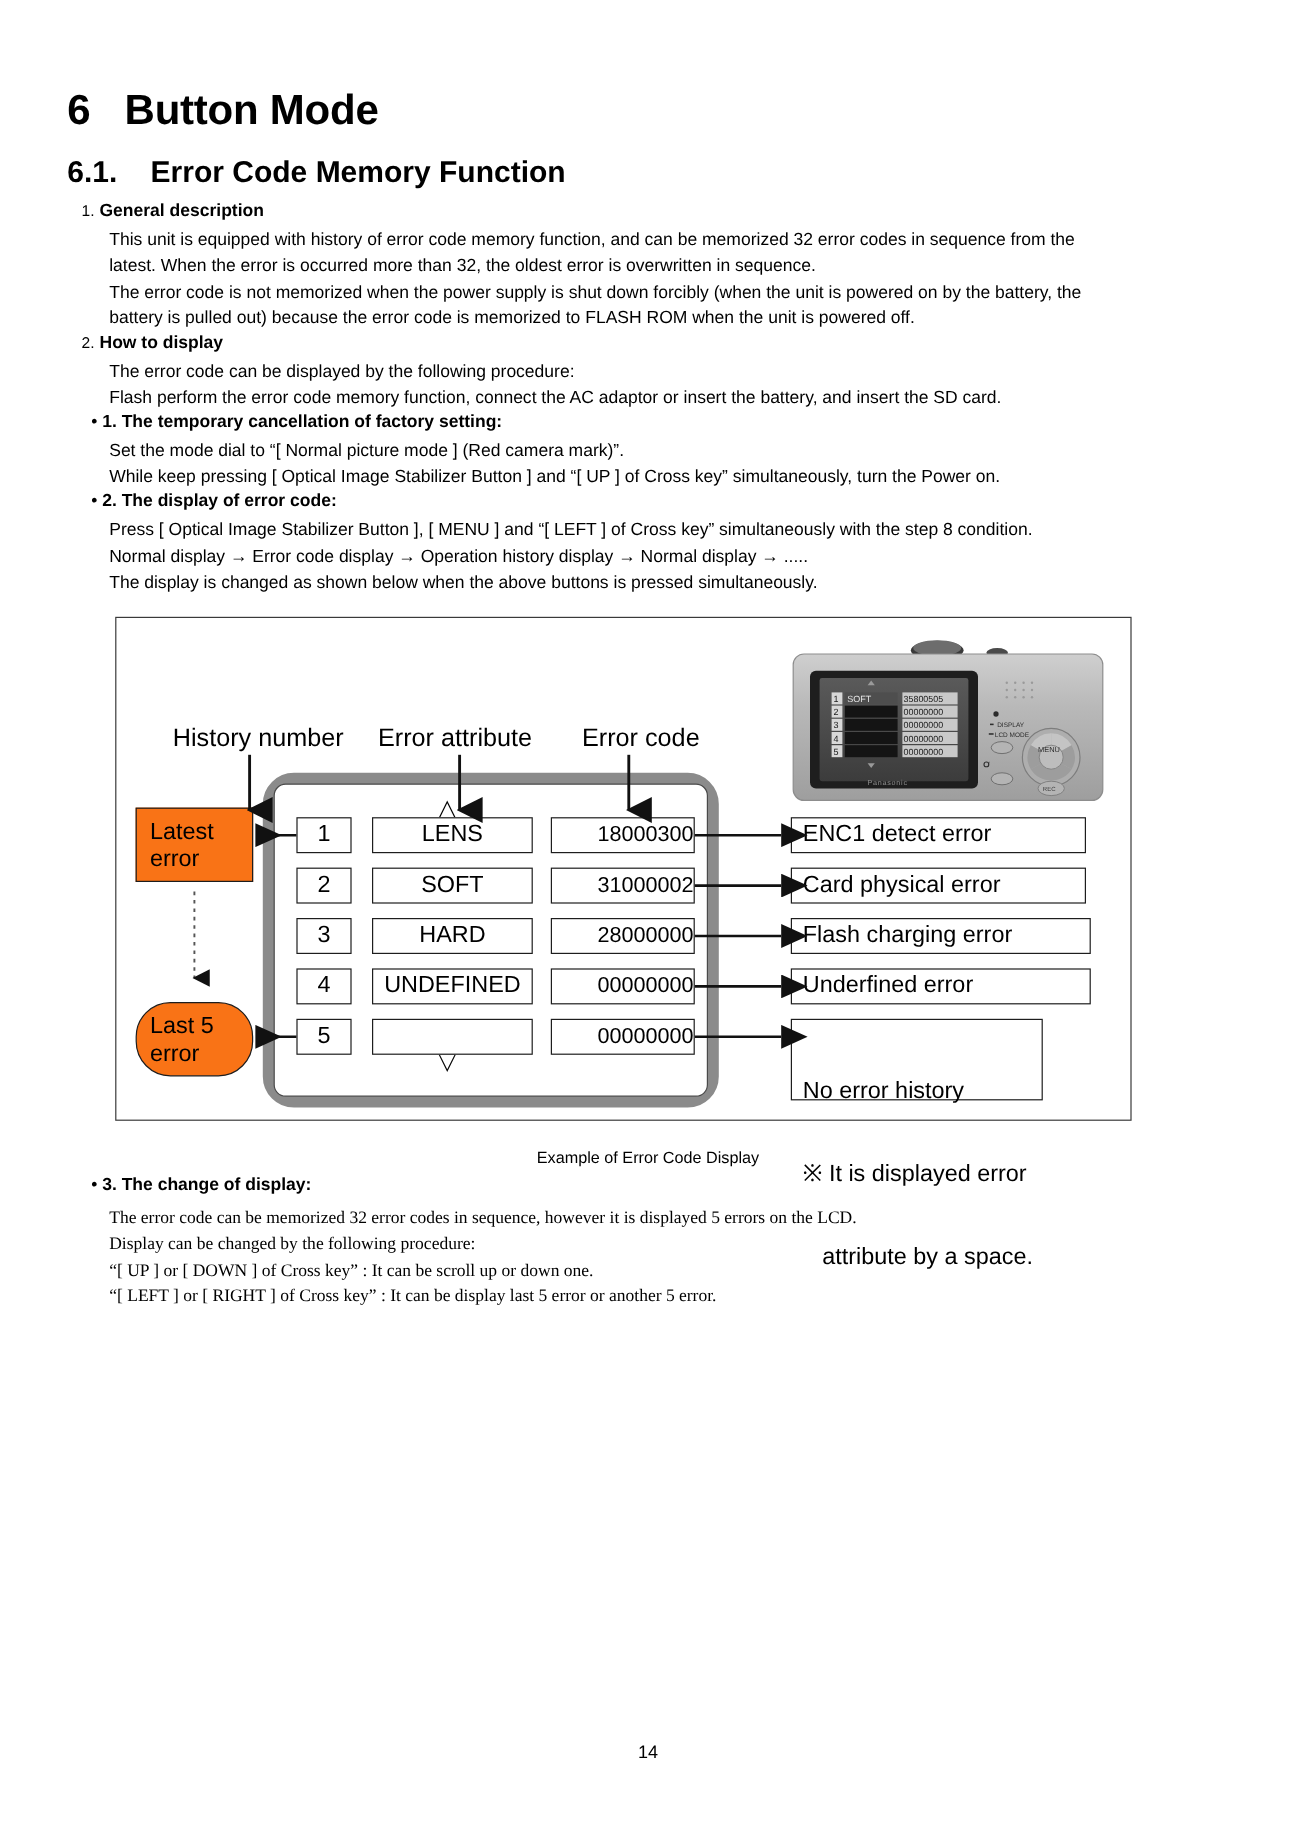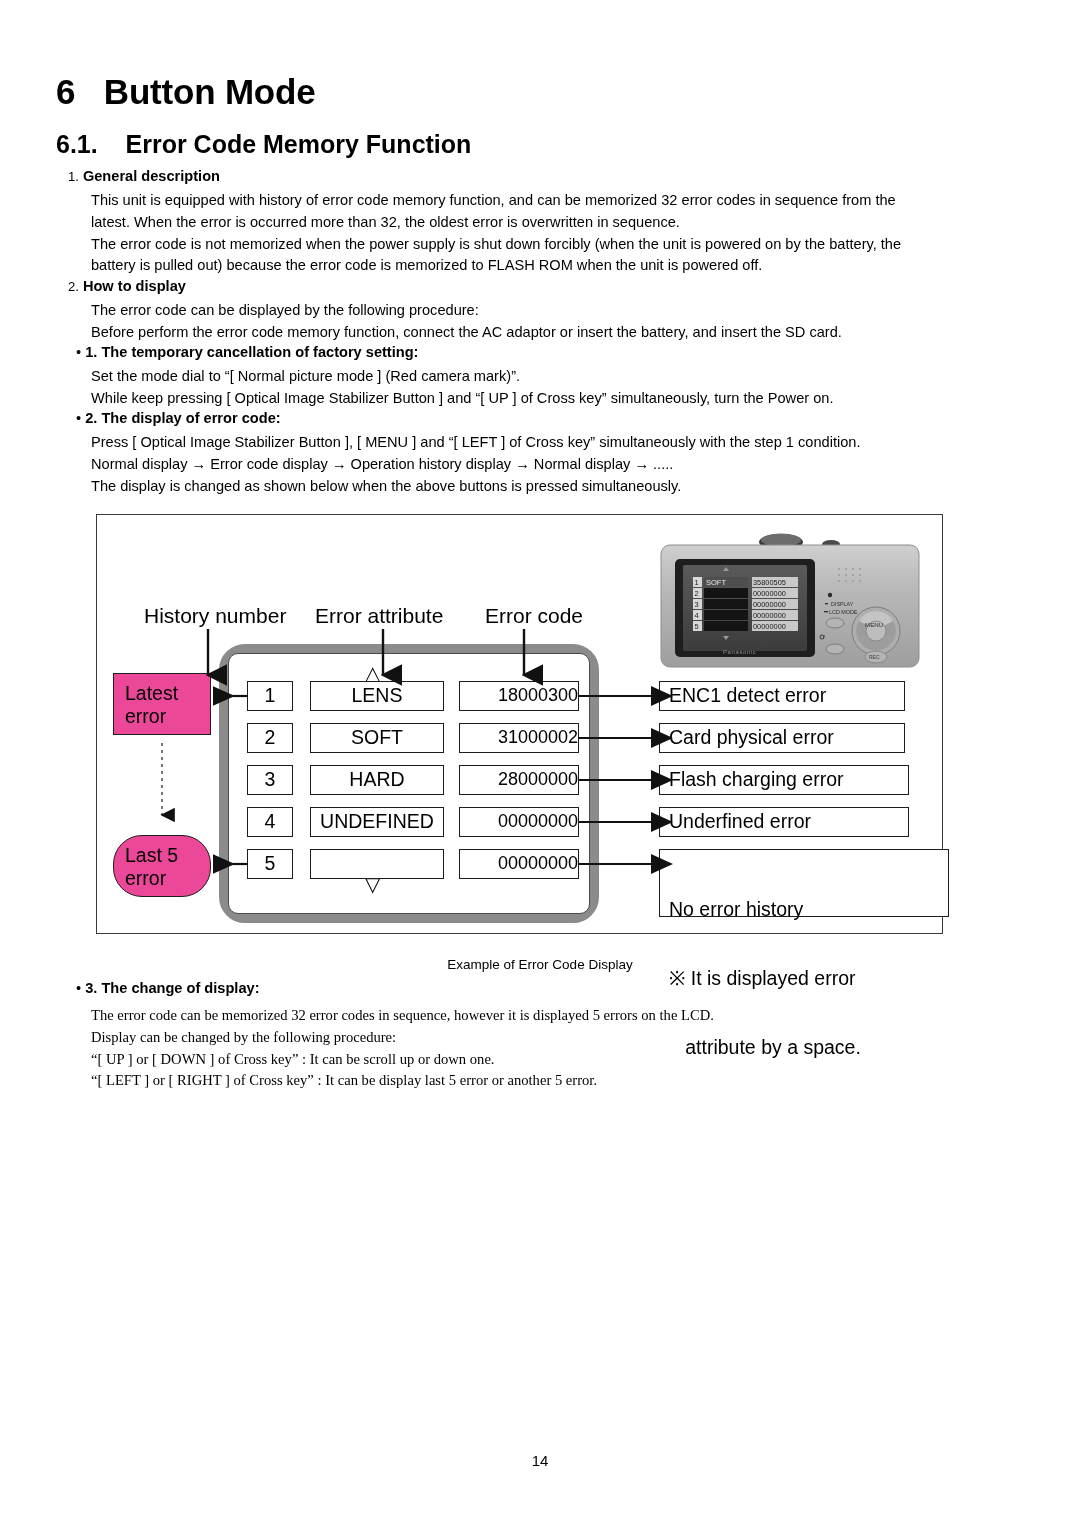--- a/index.html
+++ b/index.html
@@ -142,21 +142,21 @@
   }
   .desc.single { height: 30px; line-height: 27px; }
   .desc.multi  { padding-top: 2px; line-height: 23px; }
   .desc .ln { display: block; white-space: pre; }
 
   
   .side-box {
     position: absolute;
     border: 1.6px solid #1d1d1d;
     box-sizing: border-box;
-    background: #ec4899;
+    background: #f97316;
     font-size: 19.5px;
     line-height: 23px;
     padding: 8px 0 0 11px;
     white-space: pre;
   }
 
   
   .fig-svg {
     position: absolute;
     left: 0; top: 0;
@@ -198,34 +198,34 @@
     <div class="line">This unit is equipped with history of error code memory function, and can be memorized 32 error codes in sequence from the</div>
     <div class="line">latest. When the error is occurred more than 32, the oldest error is overwritten in sequence.</div>
     <div class="line">The error code is not memorized when the power supply is shut down forcibly (when the unit is powered on by the battery, the</div>
     <div class="line">battery is pulled out) because the error code is memorized to FLASH ROM when the unit is powered off.</div>
   </div>
 
   <div class="hdr-row" style="left:68px; top:278px;"><span class="idx">2.</span> <span class="ttl">How to display</span></div>
 
   <div class="blk" style="left:91px; top:300px;">
     <div class="line">The error code can be displayed by the following procedure:</div>
-    <div class="line">Before perform the error code memory function, connect the AC adaptor or insert the battery, and insert the SD card.</div>
+    <div class="line">Flash perform the error code memory function, connect the AC adaptor or insert the battery, and insert the SD card.</div>
   </div>
 
   <div class="hdr-row" style="left:76px; top:344px;"><span>•</span> <span class="ttl">1. The temporary cancellation of factory setting:</span></div>
 
   <div class="blk" style="left:91px; top:366px;">
     <div class="line">Set the mode dial to “[ Normal picture mode ] (Red camera mark)”.</div>
     <div class="line">While keep pressing [ Optical Image Stabilizer Button ] and “[ UP ] of Cross key” simultaneously, turn the Power on.</div>
   </div>
 
   <div class="hdr-row" style="left:76px; top:410px;"><span>•</span> <span class="ttl">2. The display of error code:</span></div>
 
   <div class="blk" style="left:91px; top:432px;">
-    <div class="line">Press [ Optical Image Stabilizer Button ], [ MENU ] and “[ LEFT ] of Cross key” simultaneously with the step 1 condition.</div>
+    <div class="line">Press [ Optical Image Stabilizer Button ], [ MENU ] and “[ LEFT ] of Cross key” simultaneously with the step 8 condition.</div>
     <div class="line">Normal display → Error code display → Operation history display → Normal display → .....</div>
     <div class="line">The display is changed as shown below when the above buttons is pressed simultaneously.</div>
   </div>
 
   <div class="figure">
 
     <div class="fig-lbl" style="left:47px; top:89px;">History number</div>
     <div class="fig-lbl" style="left:218px; top:89px;">Error attribute</div>
     <div class="fig-lbl" style="left:388px; top:89px;">Error code</div>
 
@@ -265,21 +265,21 @@
 
     <div class="side-box" style="left:16px; top:158px; width:98px; height:62px;"><span>Latest
 error</span></div>
     <div class="side-box" style="left:16px; top:320px; width:98px; height:62px;border-radius:29px;"><span>Last 5
 error</span></div>
 
     <div class="desc single" style="left:562px; top:166px; width:246px;"><span>ENC1 detect error</span></div>
     <div class="desc single" style="left:562px; top:208px; width:246px;"><span>Card physical error</span></div>
     <div class="desc single" style="left:562px; top:250px; width:250px;"><span>Flash charging error</span></div>
     <div class="desc single" style="left:562px; top:292px; width:250px;"><span>Underfined error</span></div>
-    <div class="desc multi" style="left:562px; top:334px; width:290px; height:68px;">
+    <div class="desc multi" style="left:562px; top:334px; width:210px; height:68px;">
       <span class="ln">No error history</span>
       <span class="ln">※ It is displayed error</span>
       <span class="ln">   attribute by a space.</span>
     </div>
 
     <svg class="fig-svg" viewBox="0 0 847 420">
       <defs>
         <marker id="arrHeadDown" markerWidth="9" markerHeight="9" refX="4.5" refY="8" orient="auto">
           <path d="M0,0 L9,0 L4.5,9 Z" fill="#111"></path>
         </marker>

